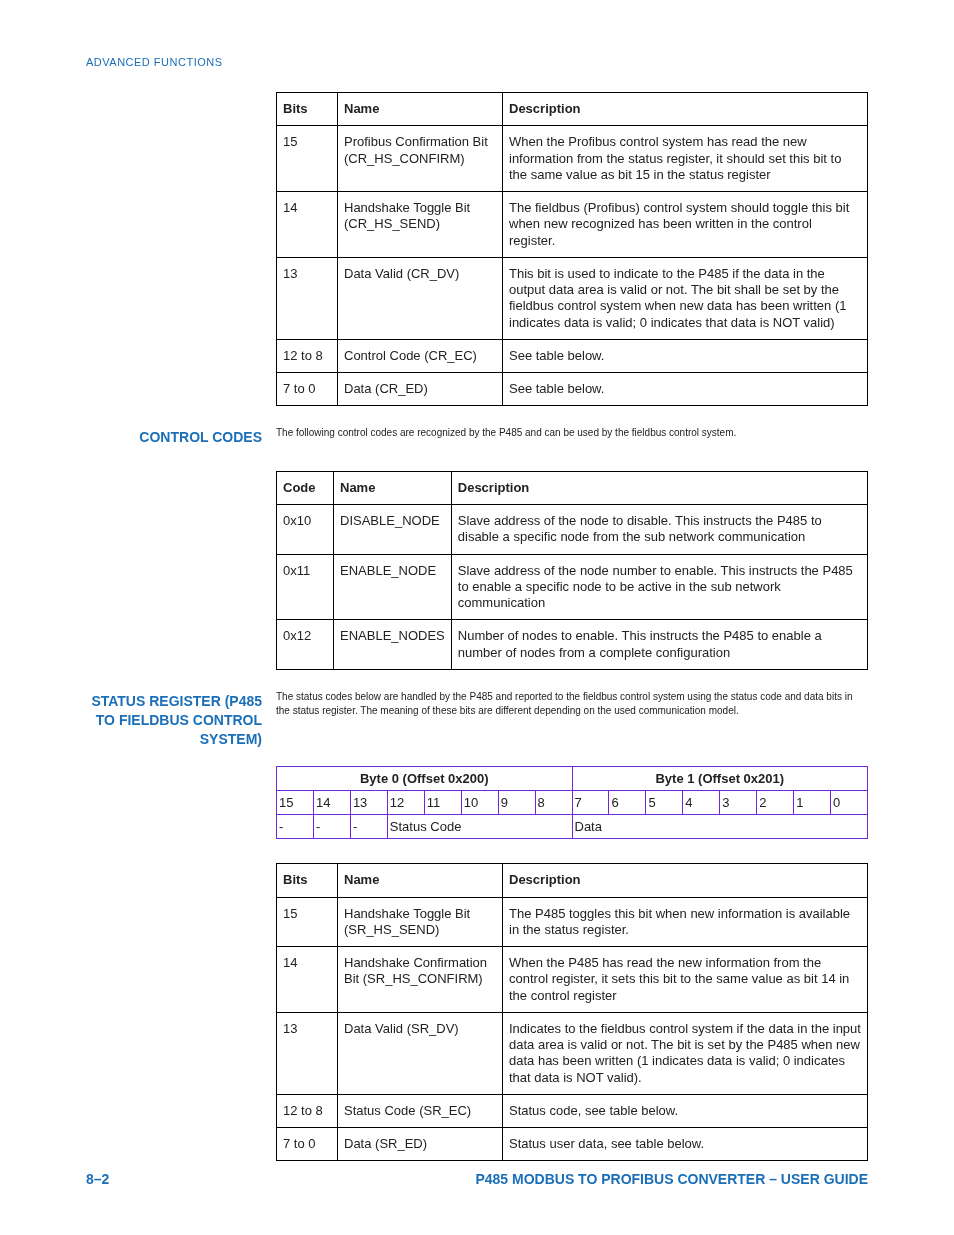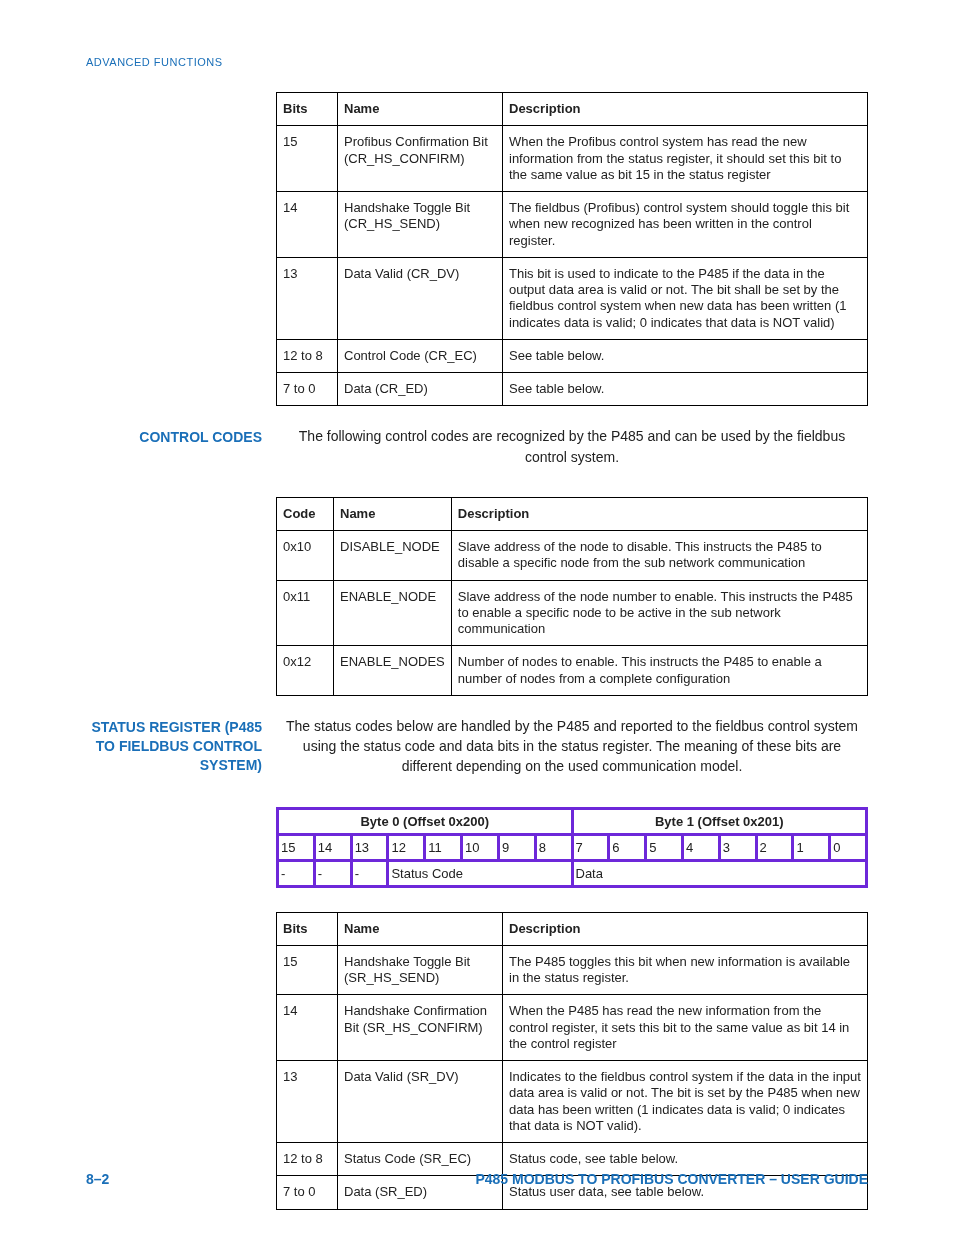--- a/index.html
+++ b/index.html
@@ -35,23 +35,22 @@
     color: #1a6fb8;
     font-weight: 700;
     font-size: 14px;
     padding-right: 14px;
     padding-top: 2px;
     line-height: 1.35;
     box-sizing: border-box;
   }
   .content {
     flex: 1;
-    font-size: 14px;
+    font-size: 10px;
     line-height: 1.45;
-    text-align: center;
   }
   .content p { margin: 0 0 12px 0; }
   table.data {
     border-collapse: collapse;
     width: 100%;
     font-size: 13px;
     line-height: 1.25;
     margin-bottom: 20px;
     margin-left: 190px;
     width: calc(100% - 190px);
@@ -66,21 +65,21 @@
   table.data th { font-weight: 700; }
   table.bitmap {
     border-collapse: collapse;
     margin-left: 190px;
     width: calc(100% - 190px);
     font-size: 13px;
     margin-bottom: 24px;
     table-layout: fixed;
   }
   table.bitmap th, table.bitmap td {
-    border: 3px solid #6d28d9;
+    border: 1px solid #6d28d9;
     padding: 4px 2px;
     vertical-align: middle;
   }
   table.bitmap th { font-weight: 700; }
   .footer {
     position: absolute;
     bottom: 48px;
     left: 86px;
     right: 86px;
     display: flex;

